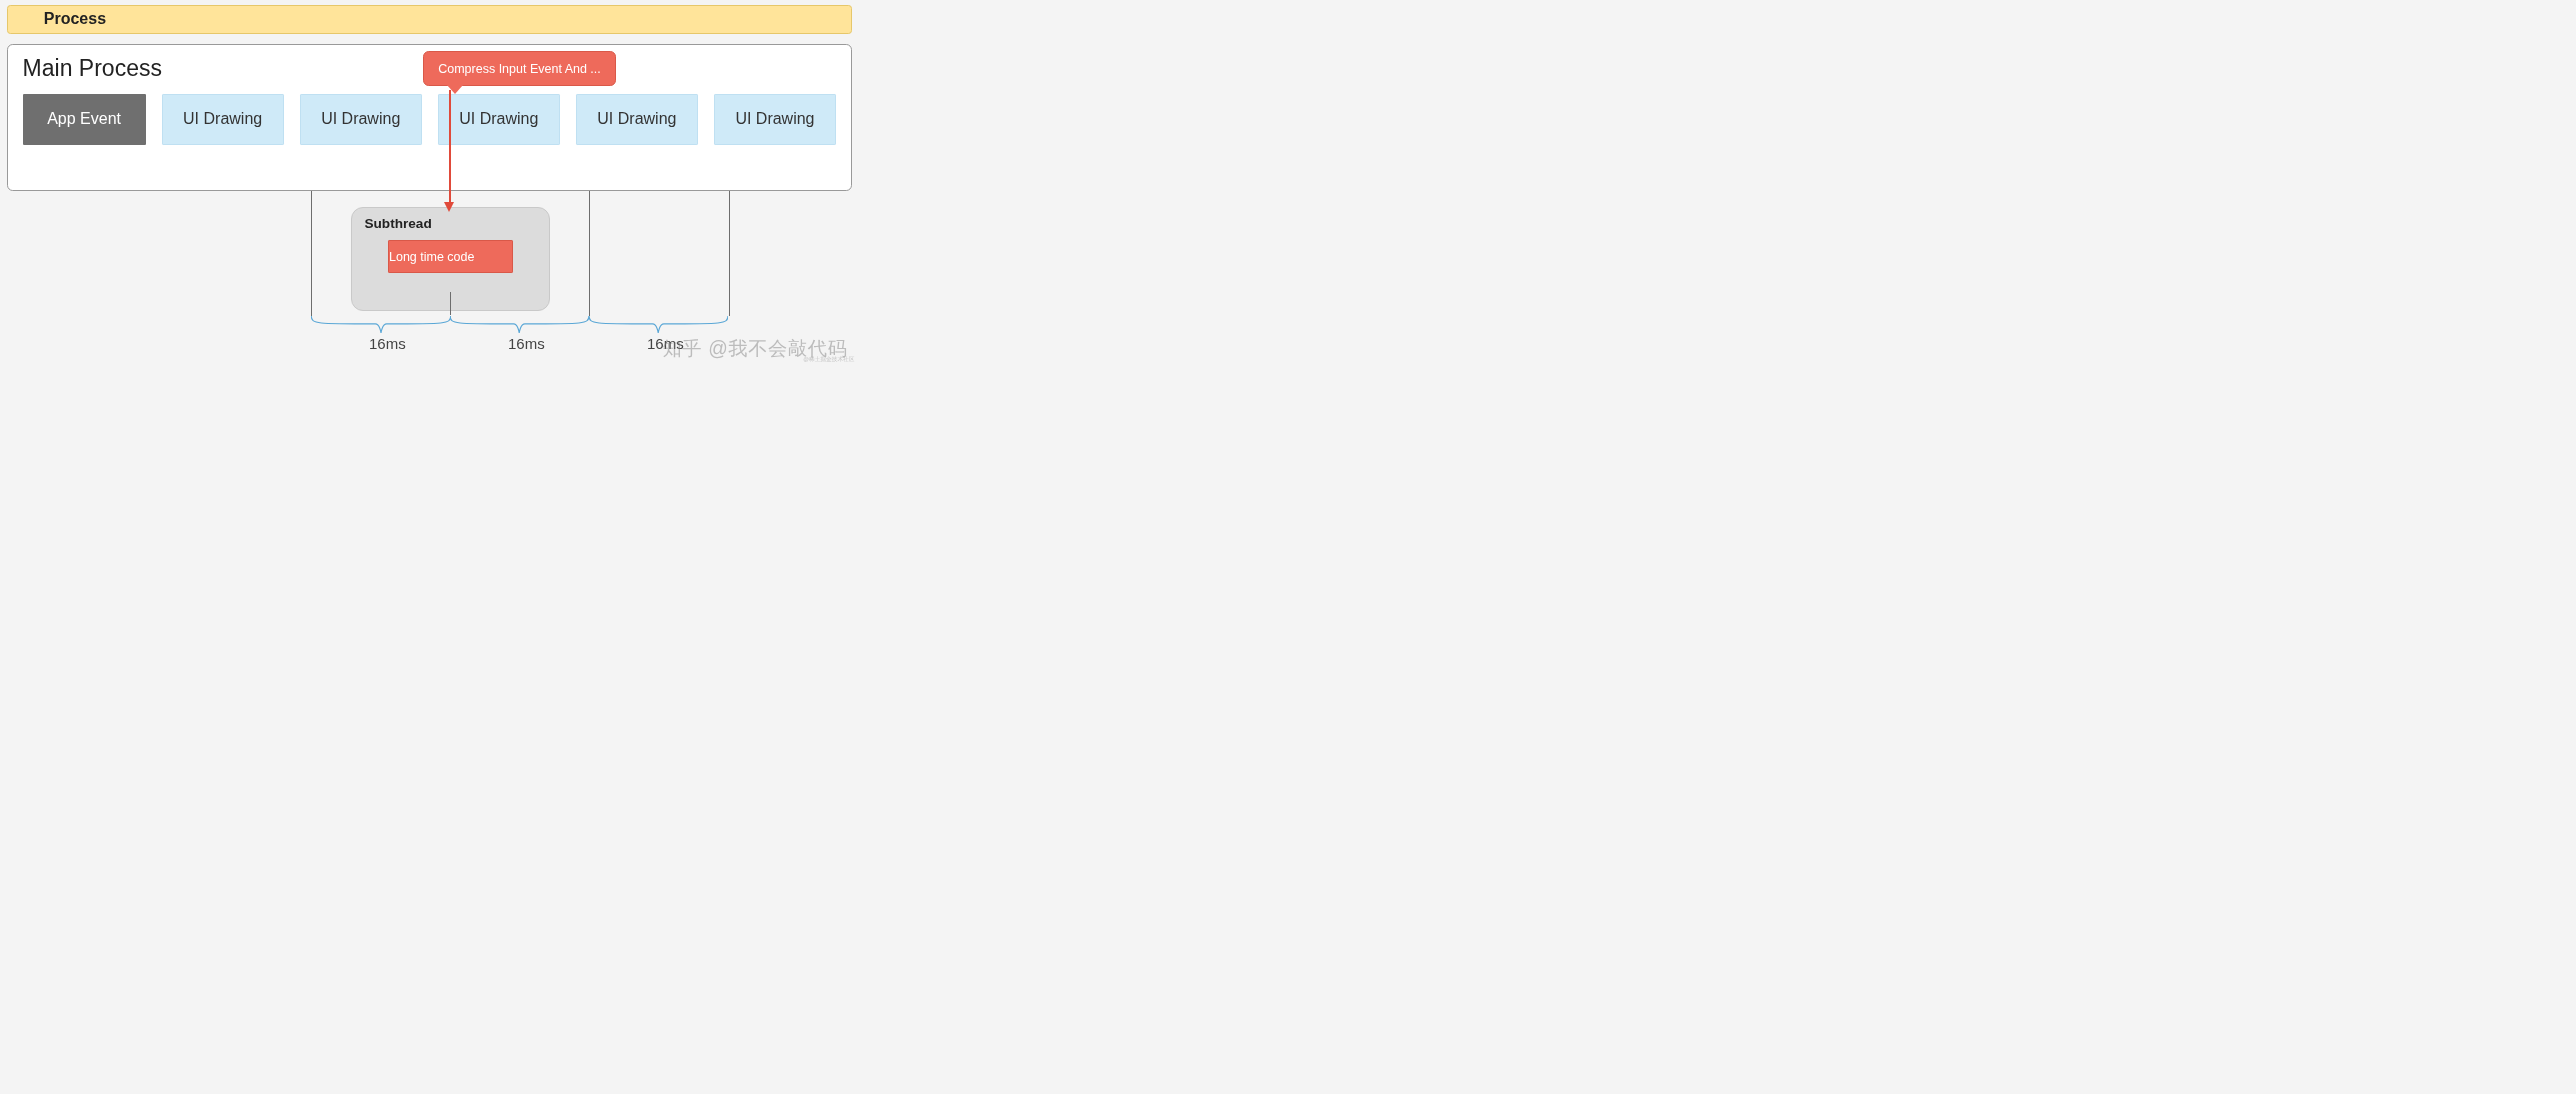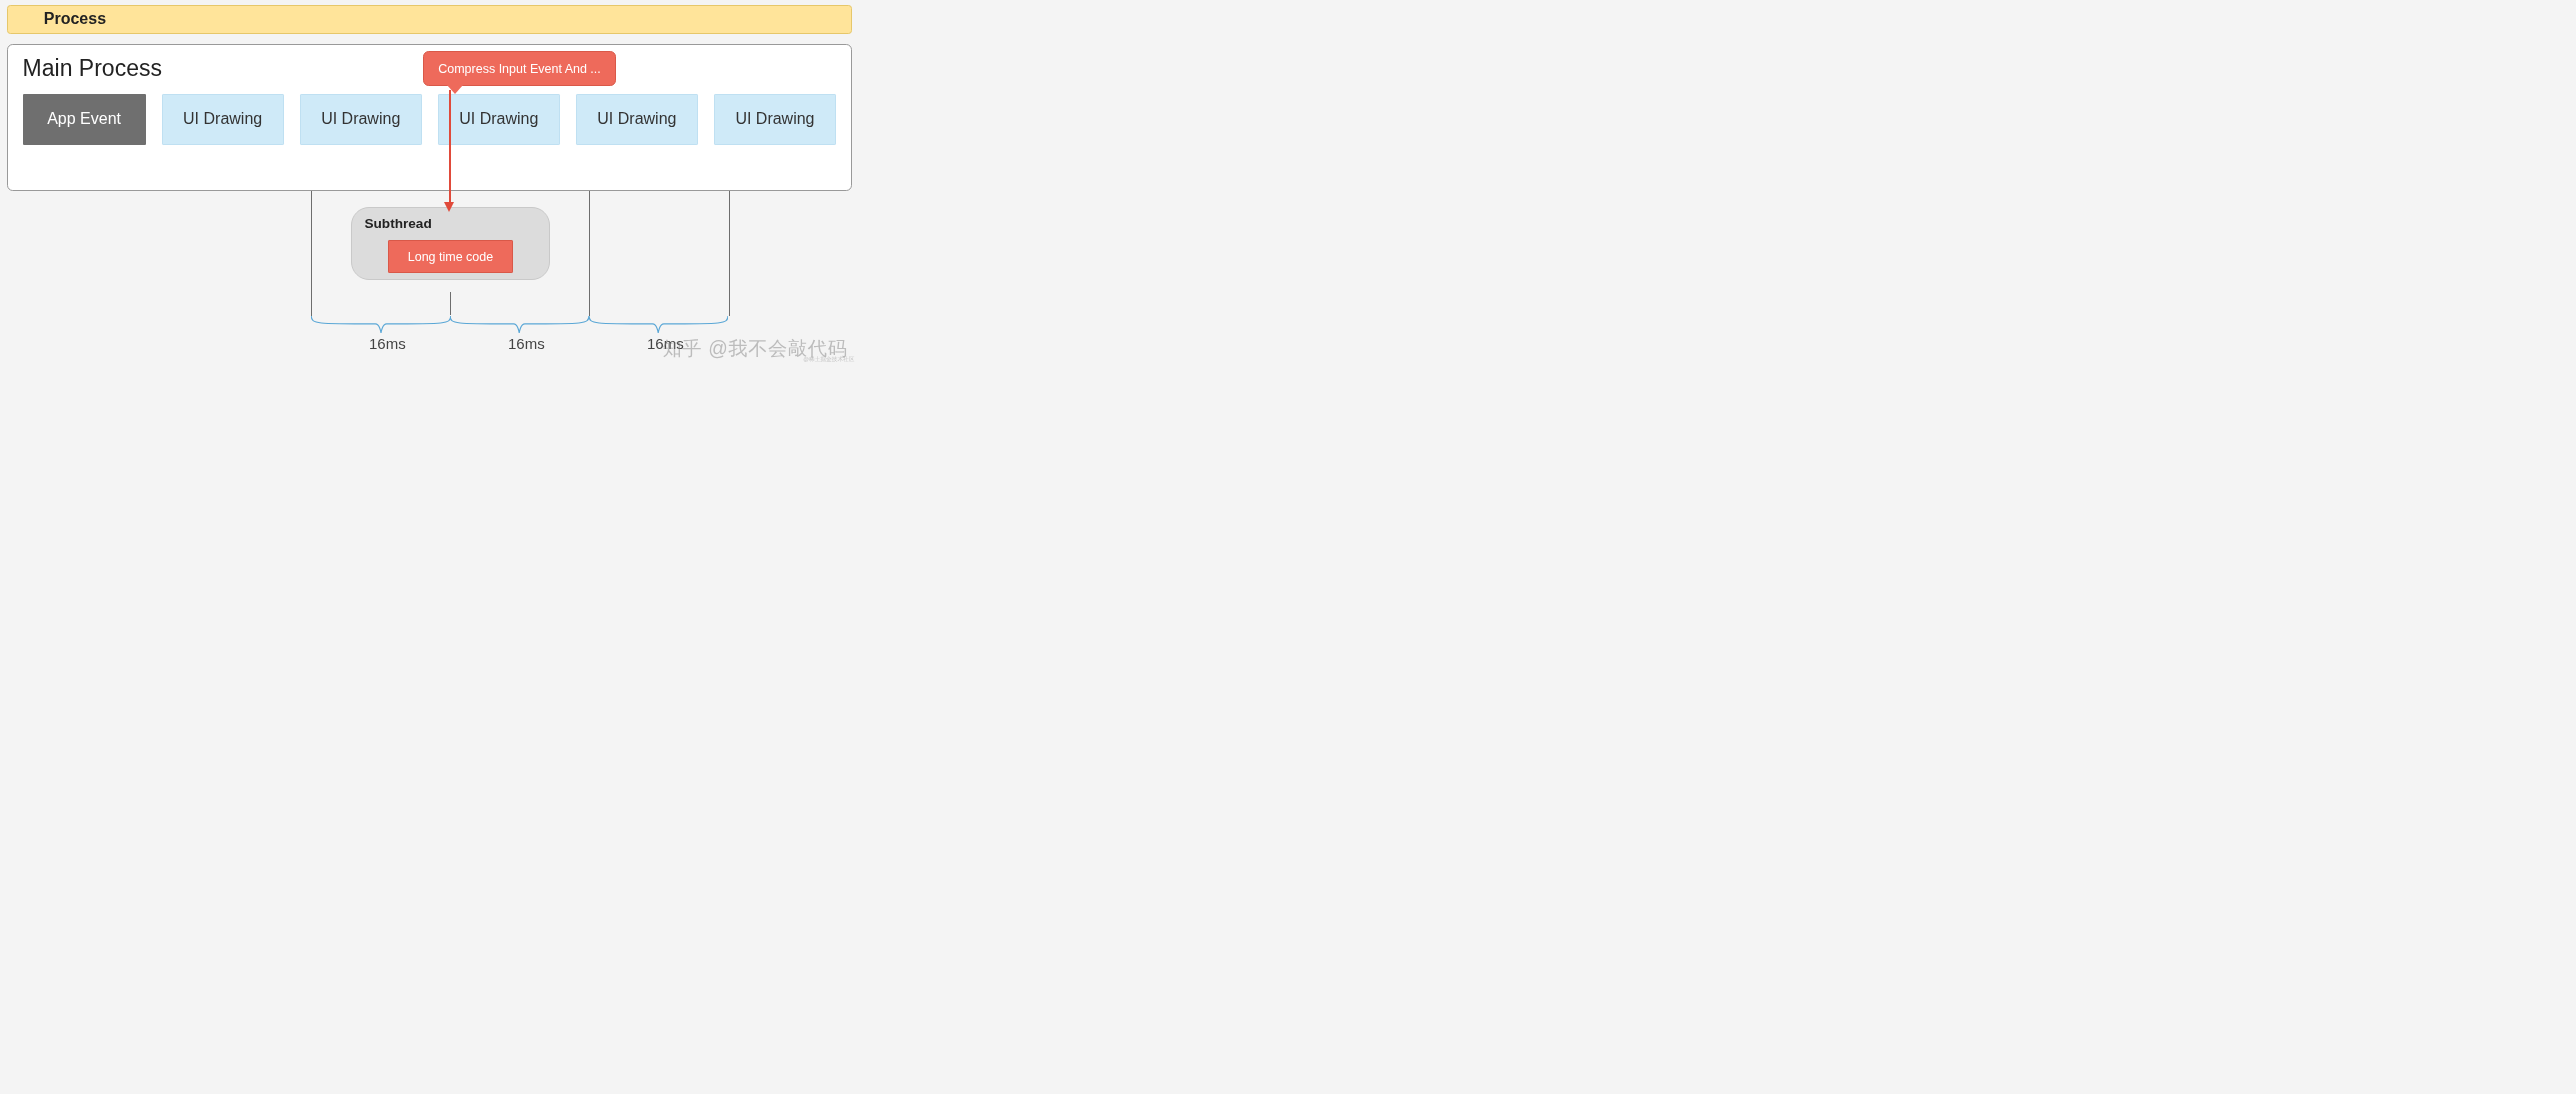--- a/index.html
+++ b/index.html
@@ -102,42 +102,41 @@
   .arrow-down .head {
     position: absolute;
     left: -5.7px; top: 112px;
     border-width: 10.2px 5.7px 0 5.7px;
     border-style: solid;
     border-color: #e04a3a transparent transparent transparent;
   }
   .subthread-box {
     position: absolute;
     left: 351px; top: 207px;
-    width: 199px; height: 73px;
+    width: 199px; height: 104px;
     background: #dcdcdc;
     border: 0.6px solid #c9c9c9;
-    border-radius: 18px;
+    border-radius: 12px;
     padding: 8px 12.5px;
   }
   .subthread-title {
     font-size: 13.6px;
     font-weight: 600;
     color: #222;
     margin-bottom: 9px;
   }
   .long-time-code {
     margin: 0 auto;
     width: 125px; height: 33px;
     background: #ee6a5b;
     border: 0.6px solid #d95848;
     color: #fff;
     font-size: 12.5px;
     display: flex;
     align-items: center;
-    justify-content: center;
     border-radius: 1.1px;
   }
   .vline {
     position: absolute;
     width: 1.1px;
     background: #6d6d6d;
   }
   .brace {
     position: absolute;
     color: #5aa7d6;

